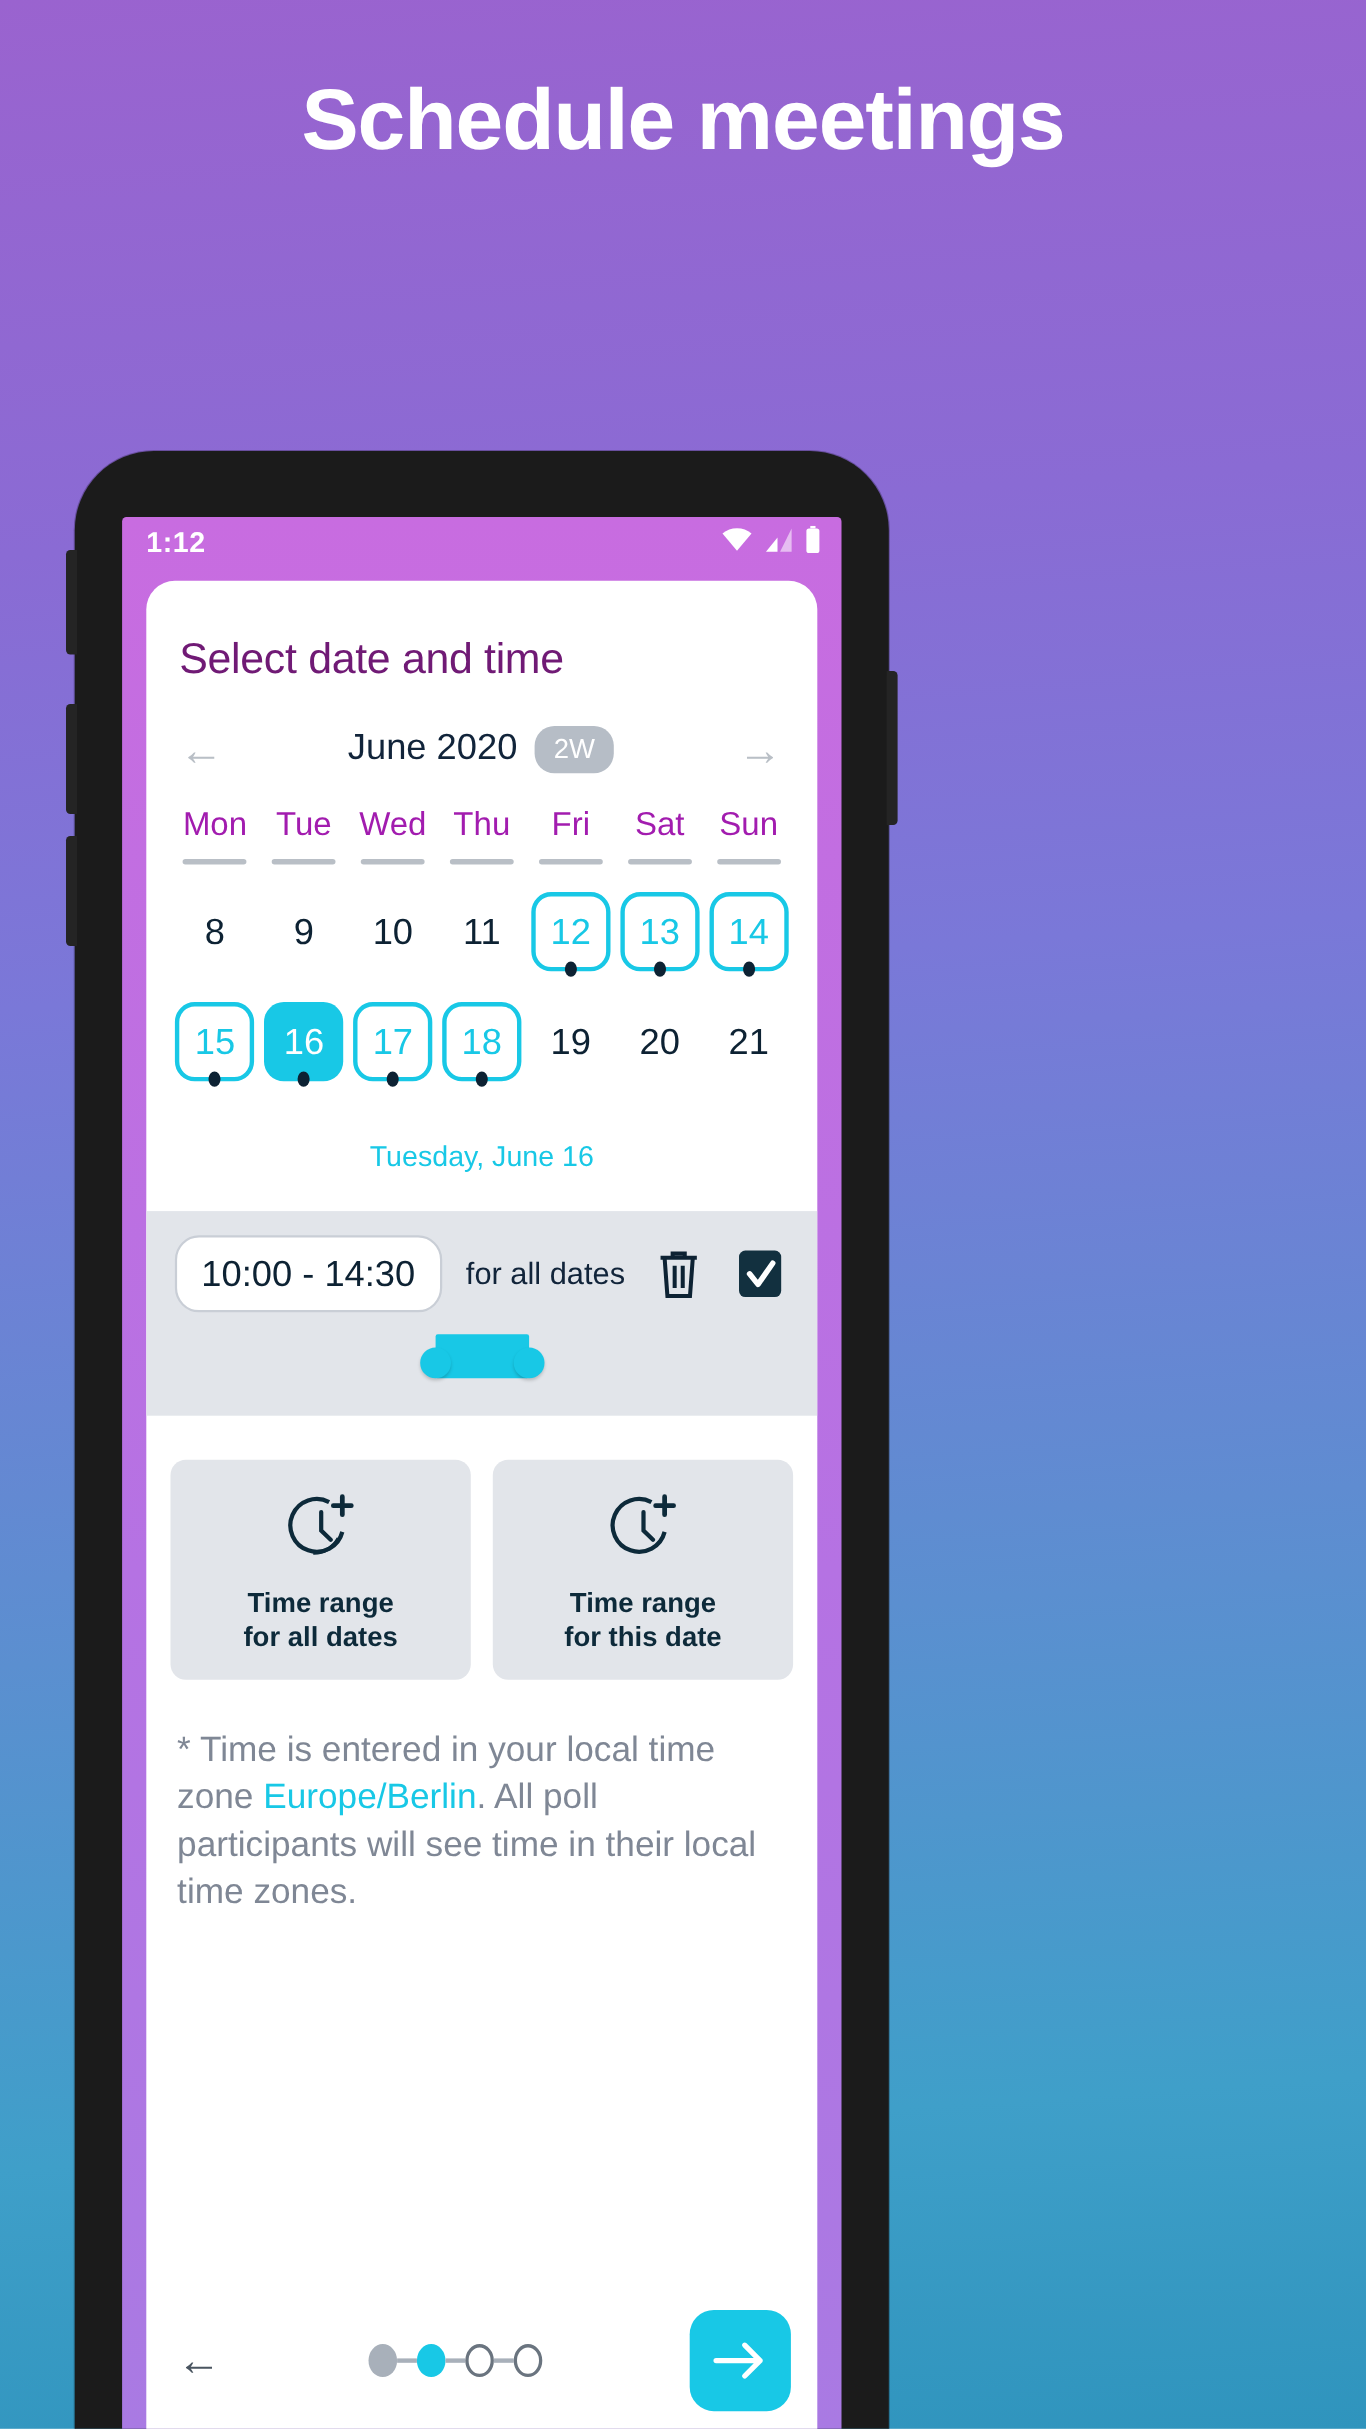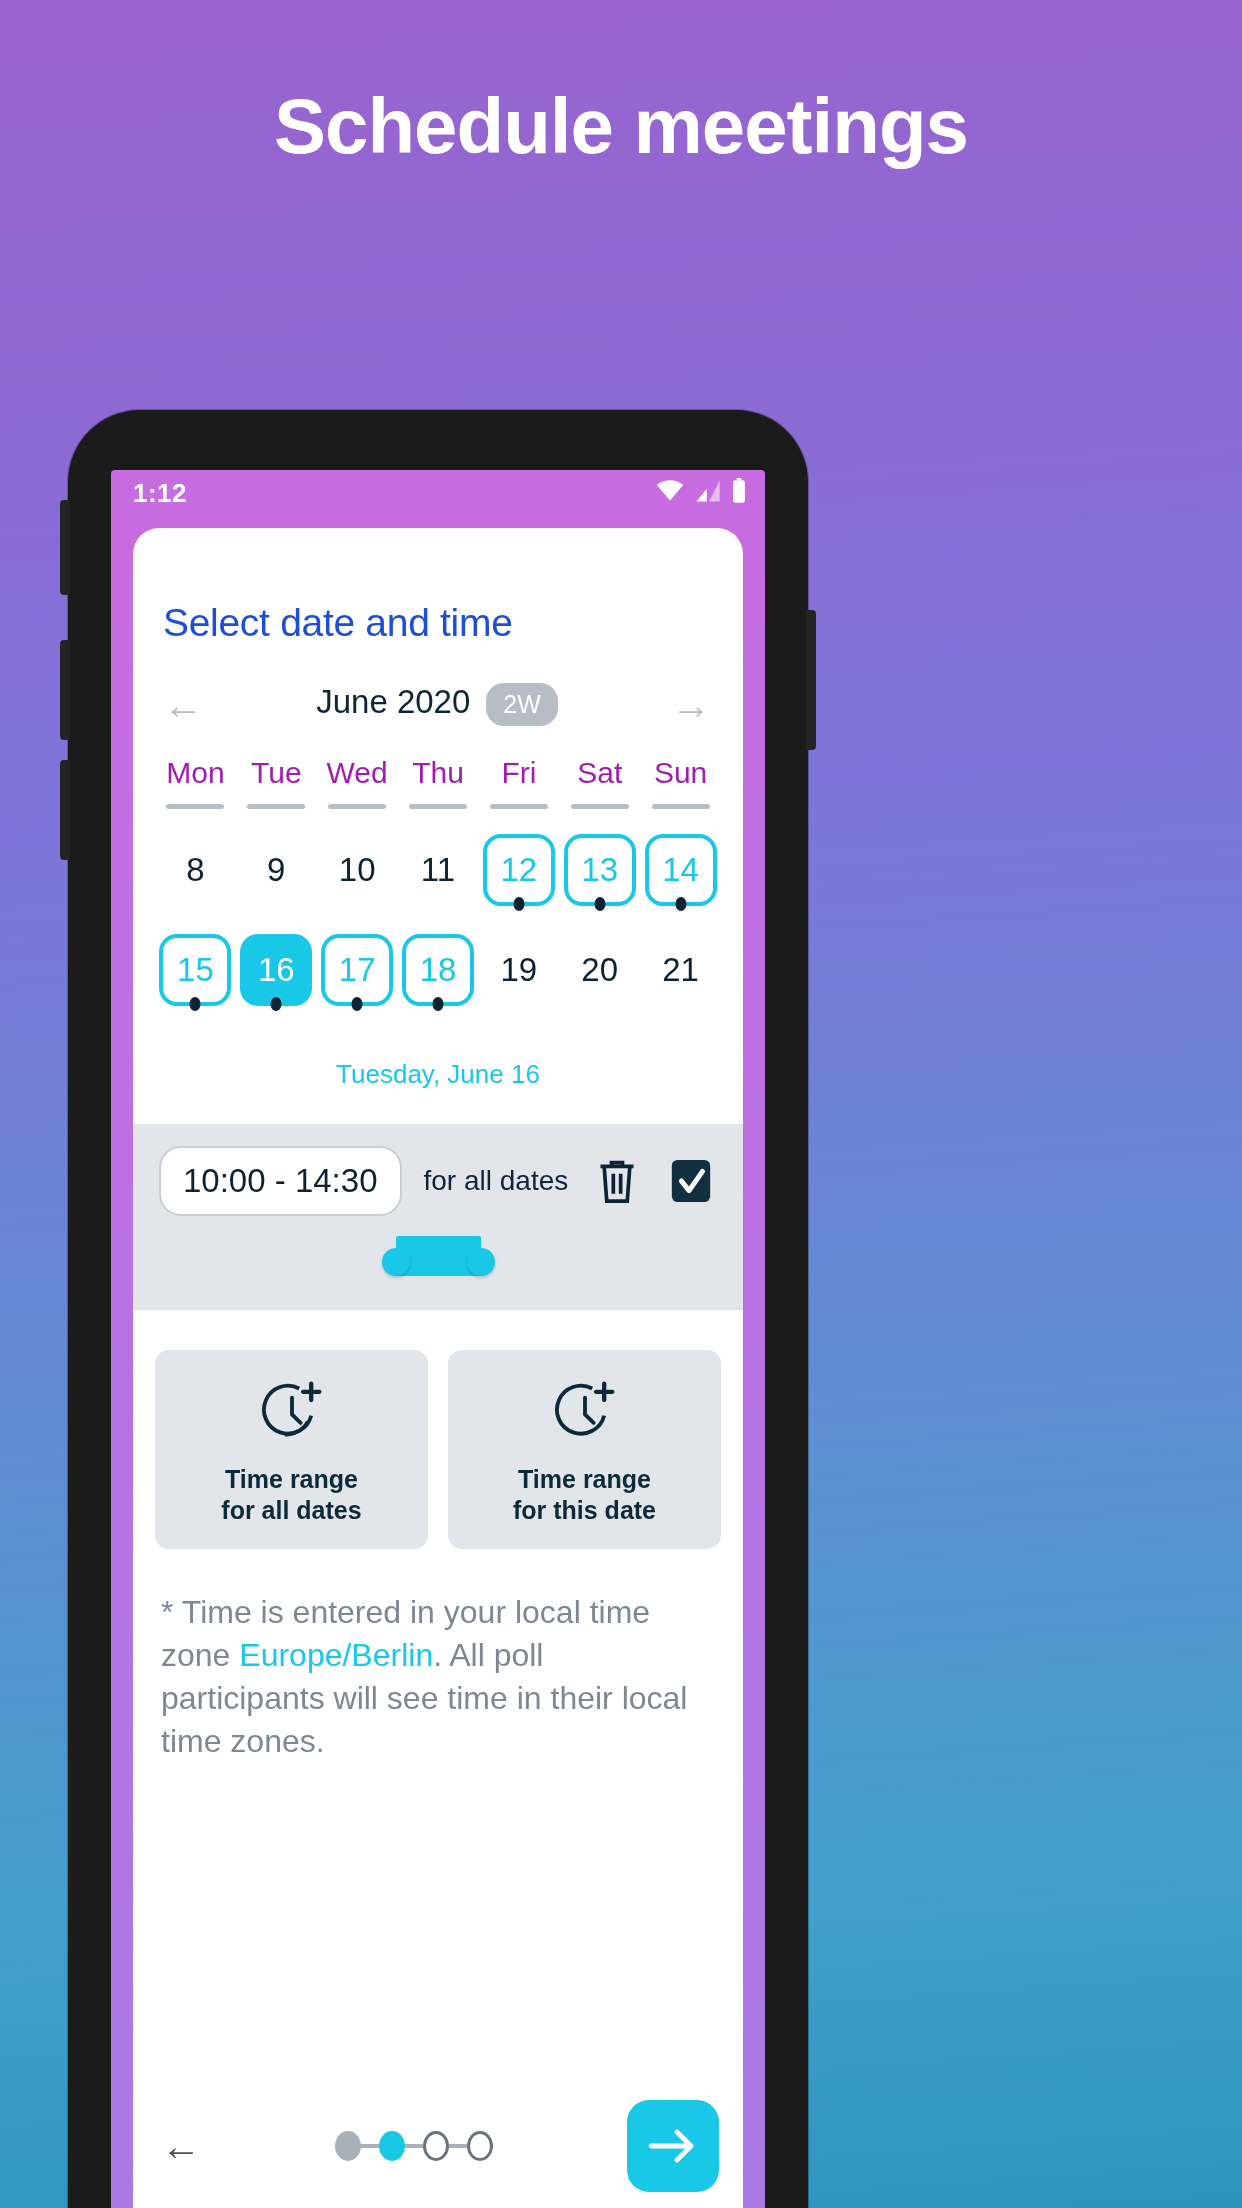--- a/index.html
+++ b/index.html
@@ -5,21 +5,21 @@
   html,body{margin:0;padding:0;}
   body{
     width:1242px;height:2208px;overflow:hidden;
     font-family:"Liberation Sans", sans-serif;
     background:linear-gradient(176deg,#9a63cf 0%,#8a6bd4 22%,#7a78d8 40%,#5b8fd0 66%,#3f9fc9 86%,#2f94bd 100%);
     position:relative;
   }
 
   
   .promo{
-    position:absolute;top:80px;left:0;width:1242px;
+    position:absolute;top:62px;left:0;width:1242px;
     text-align:center;color:#fff;
     font-weight:bold;font-size:78px;line-height:1.2;
     letter-spacing:-1px;
   }
   .promo .l2{display:block;}
 
   
   .phone{
     position:absolute;left:68px;top:410px;
     width:740px;height:1800px;
@@ -54,24 +54,23 @@
   .appcard{
     position:absolute;left:22px;top:58px;
     width:610px;height:1700px;
     background:#fff;
     border-radius:26px 26px 0 0;
     overflow:hidden;
     display:flex;flex-direction:column;
   }
 
   .page-title{
-    font-size:39px;color:#1d4ed8;
+    font-size:39px;color:#701a75;
     padding:50px 0 0 30px;font-weight:normal;
     letter-spacing:-.3px;
-    margin-top:23px;
   }
 
   
   .month-nav{
     display:flex;align-items:center;justify-content:space-between;
     padding:38px 32px 0 30px;
   }
   .nav-arrow{font-size:40px;color:#b9bfc6;line-height:1;width:50px;}
   .month-center{display:flex;gap:16px;}
   .month-label{font-size:33px;color:#11243a;}

